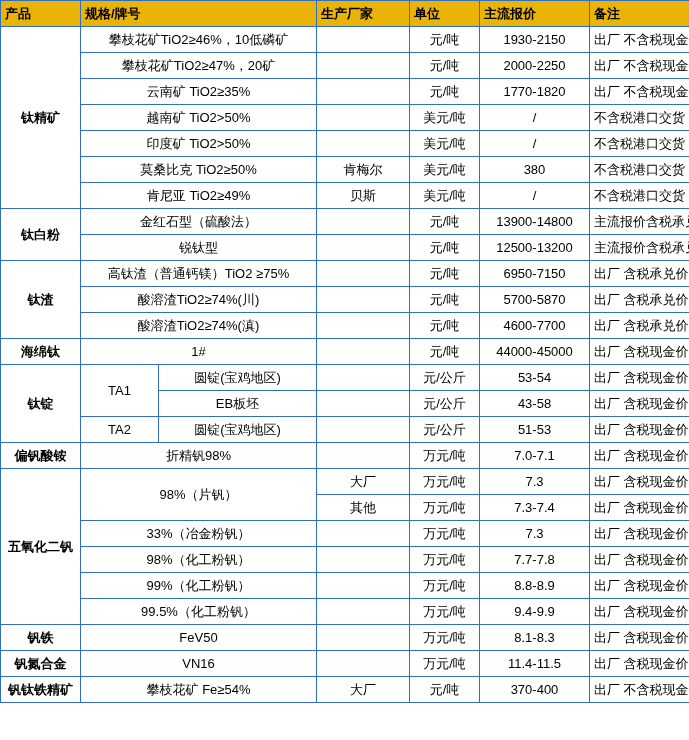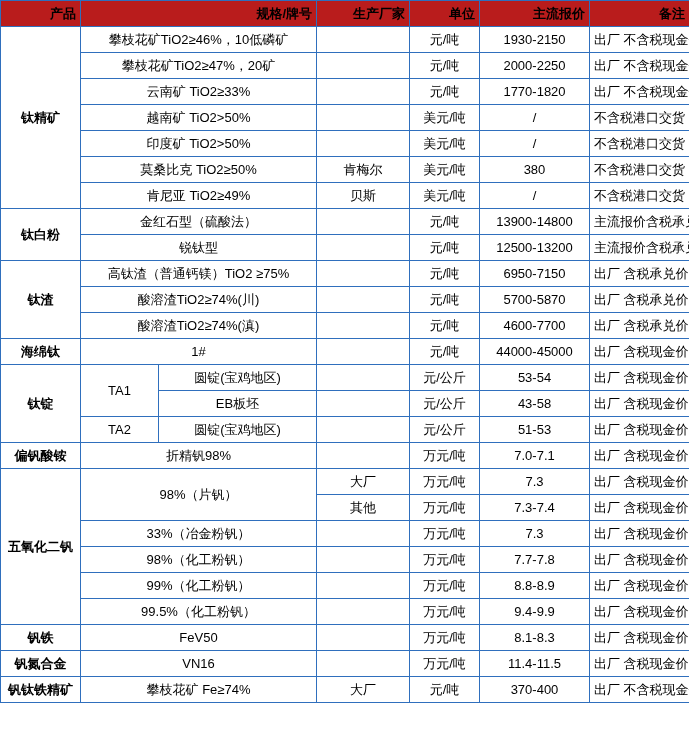--- a/index.html
+++ b/index.html
@@ -21,24 +21,24 @@
     border: 1px solid #2f6fbd;
     font-size: 13px;
     color: #000000;
     padding: 0 4px;
     height: 26px;
     box-sizing: border-box;
     overflow: hidden;
     white-space: nowrap;
   }
   thead th {
-    background: #b91c1c;
+    background: #eab308;
     color: #ffffff;
     font-weight: bold;
-    text-align: right;
+    text-align: left;
     font-size: 14px;
     height: 32px;
     border: 1px solid #1c6fc4;
   }
   .c-center { text-align: center; }
   .c-left { text-align: center; padding-left: 6px; }
   .prod {
     text-align: center;
     font-weight: bold;
     font-size: 14px;
@@ -85,21 +85,21 @@
         <td class="c-center">出厂 不含税现金价</td>
       </tr>
       <tr>
         <td class="c-left" colspan="2">攀枝花矿TiO2≥47%，20矿</td>
         <td class="c-center"></td>
         <td class="c-center">元/吨</td>
         <td class="c-center">2000-2250</td>
         <td class="c-center">出厂 不含税现金价</td>
       </tr>
       <tr>
-        <td class="c-left" colspan="2">云南矿 TiO2≥33%</td>
+        <td class="c-left" colspan="2">云南矿 TiO2≥35%</td>
         <td class="c-center"></td>
         <td class="c-center">元/吨</td>
         <td class="c-center">1770-1820</td>
         <td class="c-center">出厂 不含税现金价</td>
       </tr>
       <tr>
         <td class="c-left" colspan="2">越南矿 TiO2&gt;50%</td>
         <td class="c-center"></td>
         <td class="c-center">美元/吨</td>
         <td class="c-center">/</td>
@@ -256,20 +256,20 @@
       <tr>
         <td class="prod">钒氮合金</td>
         <td class="c-left" colspan="2">VN16</td>
         <td class="c-center"></td>
         <td class="c-center">万元/吨</td>
         <td class="c-center">11.4-11.5</td>
         <td class="c-center">出厂 含税现金价</td>
       </tr>
       <tr>
         <td class="prod">钒钛铁精矿</td>
-        <td class="c-left" colspan="2">攀枝花矿 Fe≥74%</td>
+        <td class="c-left" colspan="2">攀枝花矿 Fe≥54%</td>
         <td class="c-center">大厂</td>
         <td class="c-center">元/吨</td>
         <td class="c-center">370-400</td>
         <td class="c-center">出厂 不含税现金价</td>
       </tr>
     </tbody>
 </table>
 
 </body></html>

